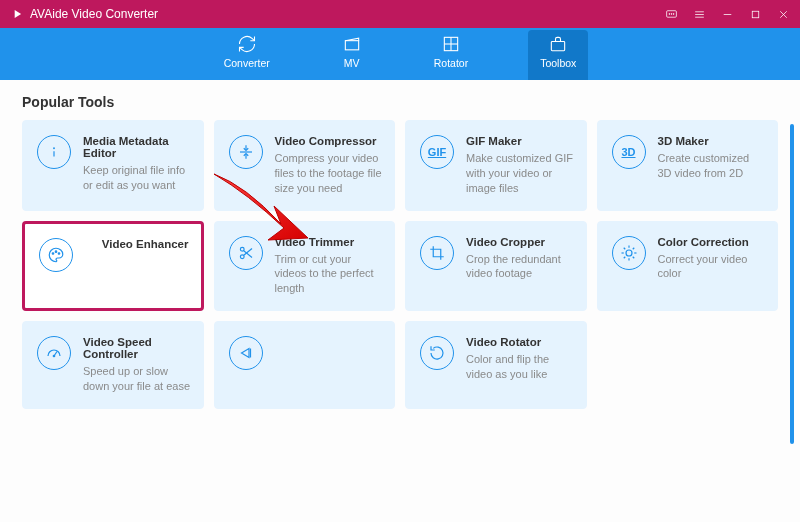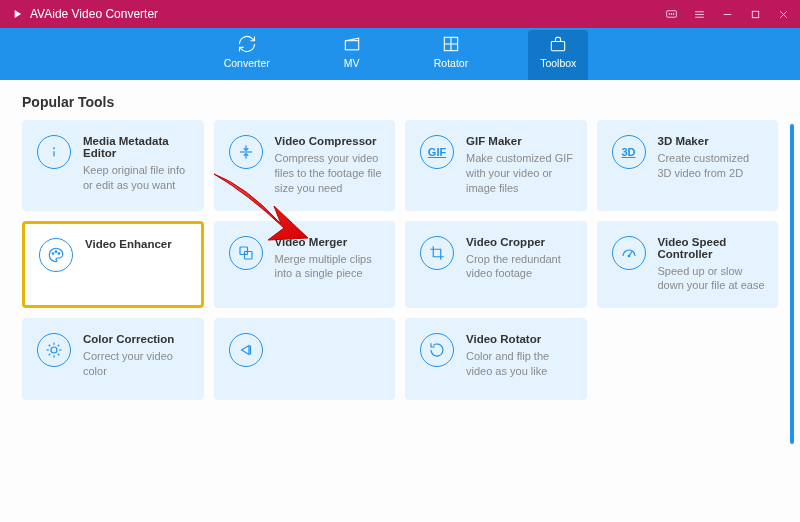--- a/index.html
+++ b/index.html
@@ -18,21 +18,21 @@
   .content { padding: 14px 22px 0; height: calc(522px - 80px); position: relative; background: #fdfdfd; }
   .section-title { font-size: 14px; font-weight: 600; color: #333; margin-bottom: 10px; }
   .grid { display: grid; grid-template-columns: repeat(4, 1fr); gap: 10px; }
   .card { background: #e5f3fe; border: 1px solid #e5f3fe; border-radius: 4px; padding: 14px 12px 14px 14px; display: flex; gap: 12px; cursor: pointer; min-height: 82px; }
   .card .icon-wrap { width: 34px; height: 34px; border: 1.8px solid #2092eb; border-radius: 50%; display: flex; align-items: center; justify-content: center; flex-shrink: 0; color: #2092eb; }
   .card .icon-wrap svg { width: 18px; height: 18px; stroke: #2092eb; fill: none; stroke-width: 1.6; }
   .card .icon-wrap.text-icon { font-size: 11px; font-weight: 700; text-decoration: underline; }
   .card .text-col { flex: 1; min-width: 0; }
   .card .card-title { font-size: 11.5px; font-weight: 700; color: #333; margin-bottom: 4px; }
   .card .card-desc { font-size: 11px; color: #8a8a8a; line-height: 1.35; }
-  .card.highlight { border: 3px solid #eab308; background: #fff; }
+  .card.highlight { border: 3px solid #be185d; background: #fff; text-align: right; }
   .scroll-indicator { position: absolute; right: 6px; top: 44px; width: 4px; height: 320px; background: #2092eb; border-radius: 2px; }
   .arrow-overlay { position: absolute; left: 206px; top: 166px; pointer-events: none; z-index: 10; }
   .arrow-overlay svg { width: 110px; height: 88px; }
 </style>
 </head>
 <body>
 
 <div class="titlebar">
   <div class="logo">
     <svg viewBox="0 0 24 24">
@@ -174,78 +174,80 @@
             <circle cx="8" cy="10" r="1" fill="#2092eb"></circle>
             <circle cx="12" cy="7.5" r="1" fill="#2092eb"></circle>
             <circle cx="16" cy="10" r="1" fill="#2092eb"></circle>
           </svg>
         </div>
       <div class="text-col">
         <div class="card-title">Video Enhancer</div>
       </div>
     </div>
 
-
-    <div class="card">
-      <div class="icon-wrap">
-          <svg viewBox="0 0 24 24">
-            <rect x="4" y="4" width="10" height="10" rx="1"></rect>
-            <rect x="10" y="10" width="10" height="10" rx="1"></rect>
-          </svg>
-        </div>
-      <div class="text-col">
-        <div class="card-title">Video Merger</div>
-        <div class="card-desc">Merge multiple clips into a single piece</div>
-      </div>
-    </div>
+    <div class="card">
+      <div class="icon-wrap">
+          <svg viewBox="0 0 24 24">
+            <circle cx="7" cy="7" r="2.5"></circle>
+            <circle cx="7" cy="17" r="2.5"></circle>
+            <line x1="9" y1="9" x2="20" y2="18"></line>
+            <line x1="9" y1="15" x2="20" y2="6"></line>
+          </svg>
+        </div>
+      <div class="text-col">
+        <div class="card-title">Video Trimmer</div>
+        <div class="card-desc">Trim or cut your videos to the perfect length</div>
+      </div>
+    </div>
+
 
     <div class="card">
       <div class="icon-wrap">
           <svg viewBox="0 0 24 24">
             <path d="M7 3v14h14"></path>
             <path d="M3 7h14v14"></path>
           </svg>
         </div>
       <div class="text-col">
         <div class="card-title">Video Cropper</div>
         <div class="card-desc">Crop the redundant video footage</div>
-      </div>
-    </div>
-
-    <div class="card">
-      <div class="icon-wrap">
-          <svg viewBox="0 0 24 24">
-            <path d="M4 16a8 8 0 1 1 16 0"></path>
-            <line x1="12" y1="16" x2="16" y2="10"></line>
-            <circle cx="12" cy="16" r="1" fill="#2092eb"></circle>
-          </svg>
-        </div>
-      <div class="text-col">
-        <div class="card-title">Video Speed Controller</div>
-        <div class="card-desc">Speed up or slow down your file at ease</div>
       </div>
     </div>
 
     <div class="card">
       <div class="icon-wrap">
           <svg viewBox="0 0 24 24">
             <circle cx="12" cy="12" r="4"></circle>
             <line x1="12" y1="2" x2="12" y2="5"></line>
             <line x1="12" y1="19" x2="12" y2="22"></line>
             <line x1="2" y1="12" x2="5" y2="12"></line>
             <line x1="19" y1="12" x2="22" y2="12"></line>
             <line x1="5" y1="5" x2="7" y2="7"></line>
             <line x1="17" y1="17" x2="19" y2="19"></line>
             <line x1="5" y1="19" x2="7" y2="17"></line>
             <line x1="17" y1="7" x2="19" y2="5"></line>
           </svg>
         </div>
       <div class="text-col">
         <div class="card-title">Color Correction</div>
         <div class="card-desc">Correct your video color</div>
+      </div>
+    </div>
+
+    <div class="card">
+      <div class="icon-wrap">
+          <svg viewBox="0 0 24 24">
+            <path d="M4 16a8 8 0 1 1 16 0"></path>
+            <line x1="12" y1="16" x2="16" y2="10"></line>
+            <circle cx="12" cy="16" r="1" fill="#2092eb"></circle>
+          </svg>
+        </div>
+      <div class="text-col">
+        <div class="card-title">Video Speed Controller</div>
+        <div class="card-desc">Speed up or slow down your file at ease</div>
       </div>
     </div>
 
     <div class="card">
       <div class="icon-wrap">
           <svg viewBox="0 0 24 24">
             <polygon points="16 6 16 18 6 12"></polygon>
             <line x1="18" y1="6" x2="18" y2="18"></line>
           </svg>
         </div>

